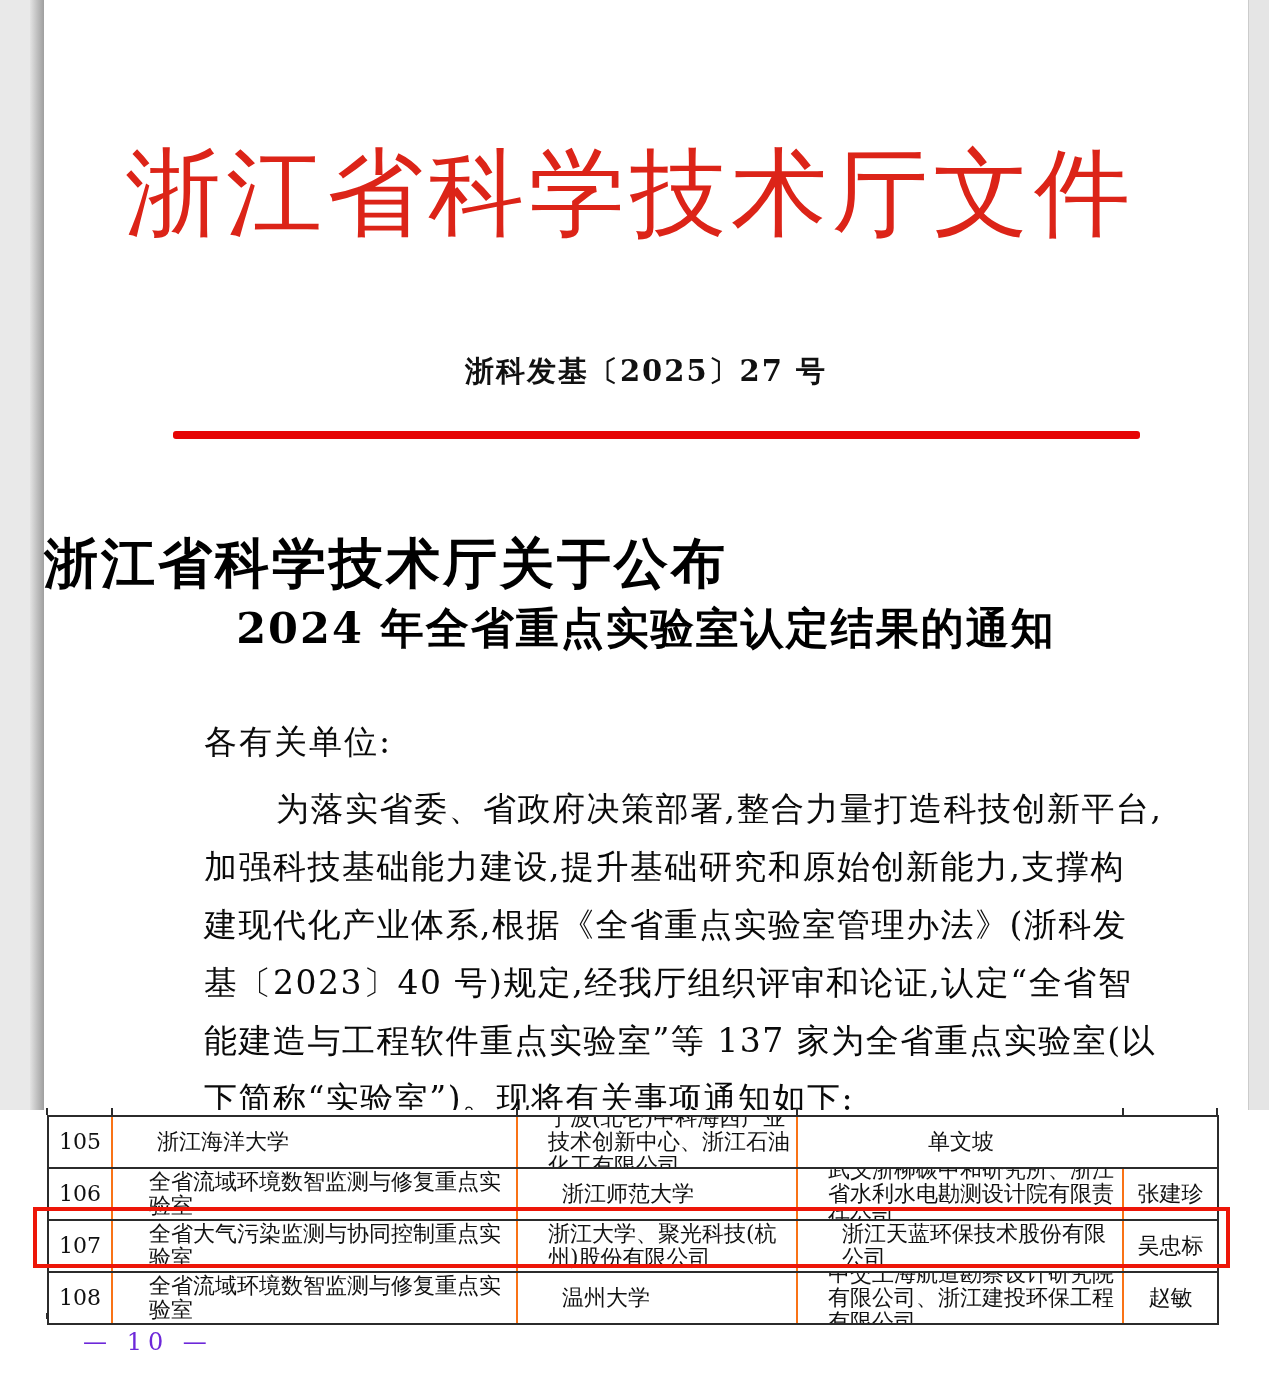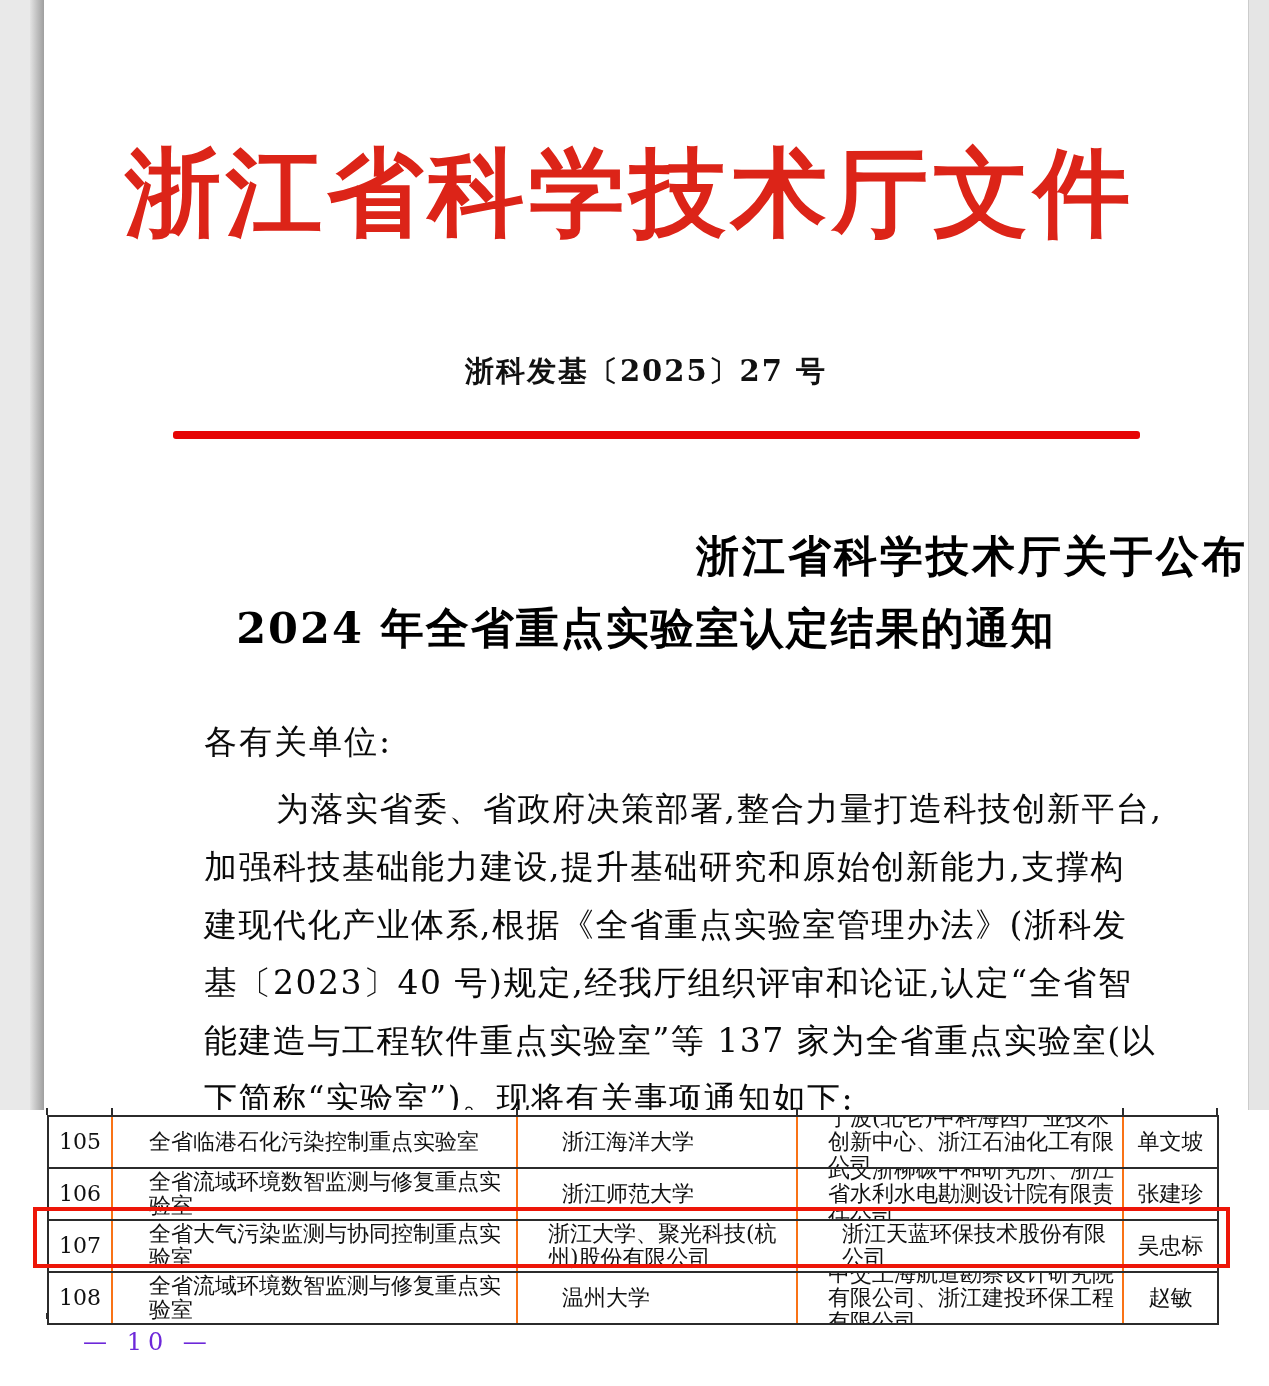--- a/index.html
+++ b/index.html
@@ -6,27 +6,27 @@
   body{font-family:"DejaVu Serif","Liberation Serif",serif;}
   .stage{position:relative;width:1269px;height:1386px;background:#e9e9e9;overflow:hidden;}
 
   
   .page-shadow{position:absolute;left:30px;top:0;width:14px;height:1110px;
     background:linear-gradient(to right,#e3e3e3 0%,#bdbdbd 55%,#9f9f9f 100%);}
   .top-page{position:absolute;left:44px;top:0;width:1204px;height:1110px;background:#ffffff;}
   .right-strip{position:absolute;left:1248px;top:0;width:21px;height:1110px;background:#e5e5e5;border-left:1px solid #cccccc;}
 
   .agency-header{position:absolute;left:100px;top:138px;width:1060px;text-align:center;
-    color:#dc2418;font-size:96px;font-weight:bold;letter-spacing:5px;line-height:110px;white-space:nowrap;}
+    color:#dc2418;font-size:96px;font-weight:normal;letter-spacing:5px;line-height:110px;white-space:nowrap;}
   .doc-number{position:absolute;left:44px;top:352px;width:1204px;text-align:center;
     color:#111;font-size:29px;font-weight:600;letter-spacing:2px;}
   .red-rule{position:absolute;left:173px;top:431px;width:967px;height:8px;background:#e60505;border-radius:3px;}
 
-  .notice-title-1{position:absolute;left:44px;top:528px;width:1204px;text-align:right;
-    color:#000;font-size:43px;font-weight:bold;letter-spacing:3px;}
+  .notice-title-1{position:absolute;left:44px;top:528px;width:1204px;text-align:left;
+    color:#000;font-size:54px;font-weight:bold;letter-spacing:3px;}
   .notice-title-2{position:absolute;left:44px;top:600px;width:1204px;text-align:center;
     color:#000;font-size:43px;font-weight:bold;letter-spacing:2px;}
 
   .salutation{position:absolute;left:204px;top:720px;font-size:33px;color:#0a0a0a;letter-spacing:2px;}
   .body-block{position:absolute;left:204px;top:780px;width:940px;}
   .para-line{font-size:33px;color:#0a0a0a;line-height:58px;letter-spacing:1.5px;white-space:nowrap;}
   .para-line.indent{text-indent:72px;}
 
   
   .bottom-sheet{position:absolute;left:0;top:1110px;width:1269px;height:276px;background:#ffffff;}
@@ -88,21 +88,20 @@
     <div class="stub" style="left:516px"></div>
     <div class="stub" style="left:796px"></div>
     <div class="stub" style="left:1122px"></div>
     <div class="stub" style="left:1216px"></div>
     <div class="stub-below"></div>
   </div>
 
   <div class="results-table">
       <div class="trow">
       <div class="cell c-no">105</div>
-      <div class="cell c-lab">全省临港石化污染控制重点实验室</div>
       <div class="cell c-inst">浙江海洋大学</div>
       <div class="cell c-partners">宁波(北仑)中科海西产业技术创新中心、浙江石油化工有限公司</div>
       <div class="cell c-director">单文坡</div>
     </div>
       <div class="trow">
       <div class="cell c-no">106</div>
       <div class="cell c-lab">全省流域环境数智监测与修复重点实验室</div>
       <div class="cell c-inst">浙江师范大学</div>
       <div class="cell c-partners">武义浙柳碳中和研究所、浙江省水利水电勘测设计院有限责任公司</div>
       <div class="cell c-director">张建珍</div>

